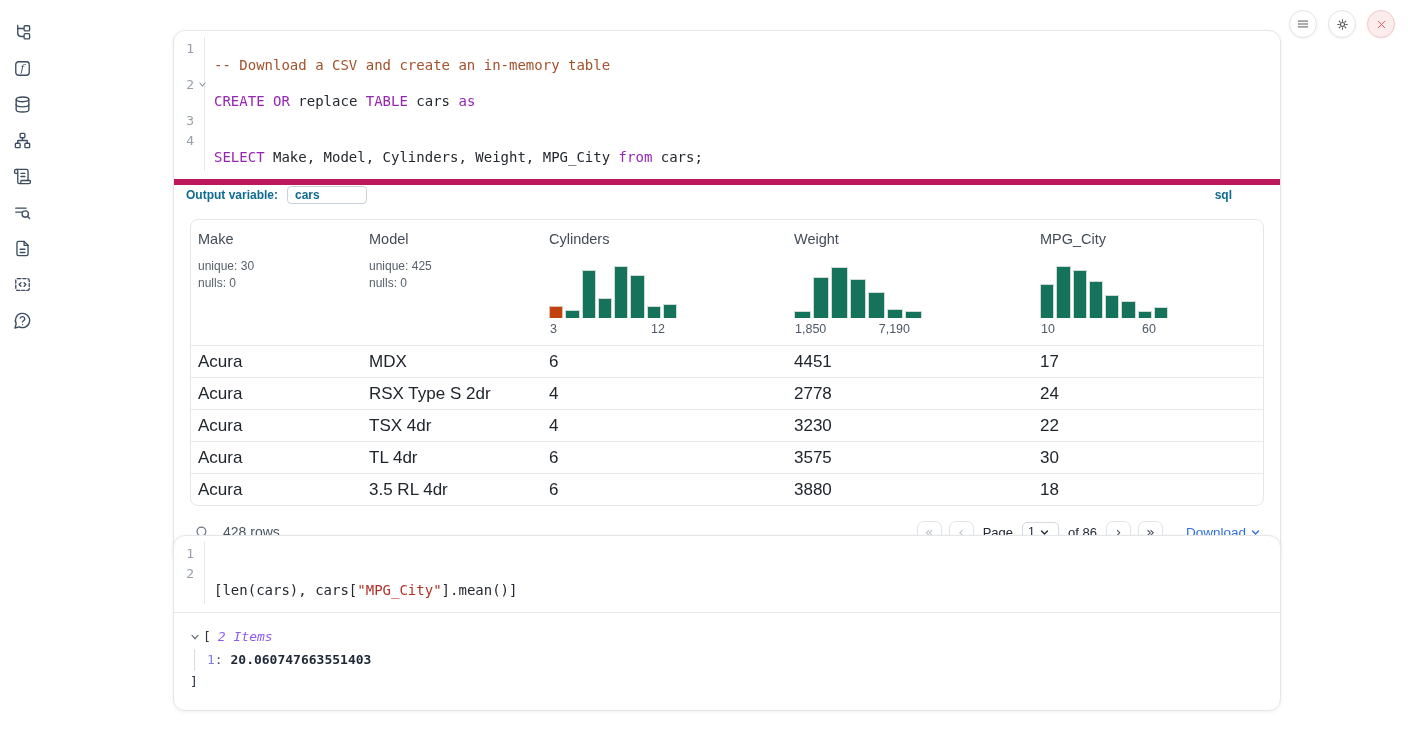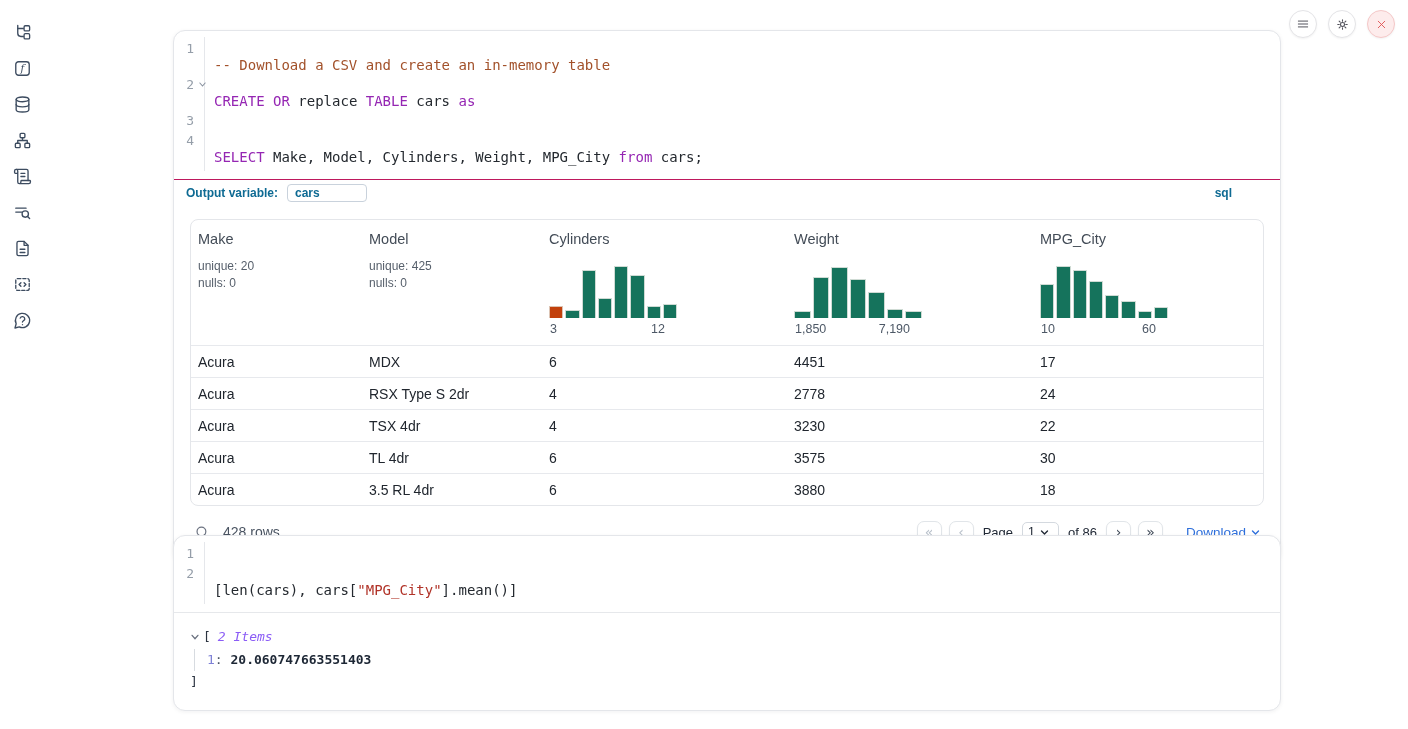--- a/index.html
+++ b/index.html
@@ -35,21 +35,21 @@
   .code-text { margin-left:20px; padding-left:0; color:#24292f;margin-top:16px; }
   .code-area { position:relative; }
   .code-area::before { content:""; position:absolute; left:30px; top:6px; bottom:8px;
     width:1px; background:#e5e7eb; }
   .tok-kw  { color:var(--c-keyword); }
   .tok-str { color:var(--c-string); }
   .tok-com { color:var(--c-comment); }
   .tok-pl  { color:#24292f; }
 
   
-  .outvar-row { border-top:1px solid #be185d; display:flex; align-items:center;
+  .outvar-row { border-top:6px solid #be185d; display:flex; align-items:center;
     gap:9px; padding:4px 12px; height:26px; }
   .outvar-label { font-size:12px; font-weight:bold; color:var(--c-accent_teal_label); }
   .outvar-input { width:80px; height:18px; border:1px solid #c9d2dc; border-radius:4px;
     font:bold 12px "Liberation Sans", sans-serif; color:var(--c-accent_teal_label); padding:0 7px; outline:none; }
   .lang-badge { margin-left:auto; margin-right:36px; font-size:12px; font-weight:bold;
     color:var(--c-accent_teal_label); }
 
   
   .result { padding:14px 16px 18px; }
   .data-table { border:1px solid #e4e6ea; border-radius:8px; overflow:hidden; }
@@ -58,21 +58,21 @@
   .col-name { font-size:14.5px; color:#434c57; }
   .col-stats { margin-top:11px; font-size:12px; color:#565f6b; line-height:16.5px; }
   .hist-wrap { margin-top:auto; width:128px; }
   .hist { height:55px; display:flex; align-items:flex-end; gap:2px; }
   .bar { flex:1; background:var(--c-hist_bar); border:1px solid #cfdbd4; border-bottom:none; }
   .bar.hl { background:var(--c-hist_bar_highlight); border-color:#dcc4b4; }
   .hist-labels { display:flex; justify-content:space-between; padding:0 12px 0 1px;
     font-size:12.5px; color:#4d5866; margin-top:4px; }
   .t-row { display:grid; grid-template-columns:171px 180px 245px 246px 1fr; height:32px;
     align-items:center; border-top:1px solid #e7e9ed; }
-  .t-cell { padding:0 7px; font-size:14px; color:#20262e; }
+  .t-cell { padding:0 7px; font-size:17px; color:#20262e; }
 
   
   .t-footer { display:flex; align-items:center; margin-top:14px; padding:0 4px; height:24px; }
   .icon-btn { background:none; border:none; cursor:pointer; display:flex; align-items:center; }
   .icon-btn svg { stroke:#6b7280; fill:none; stroke-width:1.7; stroke-linecap:round; }
   .rowcount { margin-left:12px; font-size:14px; color:#4a5462; }
   .pager { margin-left:auto; display:flex; align-items:center; gap:7px; }
   .pg-btn { width:25px; height:22px; border:1px solid #e1e5e9; border-radius:7px; background:#fff;
     box-shadow:0 1px 1.5px rgba(0,0,0,.07); display:flex; align-items:center; justify-content:center;
     font-size:14px; line-height:1; cursor:pointer; font-family:"DejaVu Sans", sans-serif; }
@@ -202,21 +202,21 @@
     <input class="outvar-input" value="cars" style="">
     <span class="lang-badge">sql</span>
   </div>
 
   <div class="result">
     <div class="data-table">
       <div class="t-header">
           <div class="t-col">
             <div class="col-name">Make</div>
             <div class="col-stats">
-              <div>unique: 20</div>
+              <div>unique: 30</div>
               <div>nulls: 0</div>
             </div>
           </div>
           <div class="t-col">
             <div class="col-name">Model</div>
             <div class="col-stats">
               <div>unique: 425</div>
               <div>nulls: 0</div>
             </div>
           </div>

